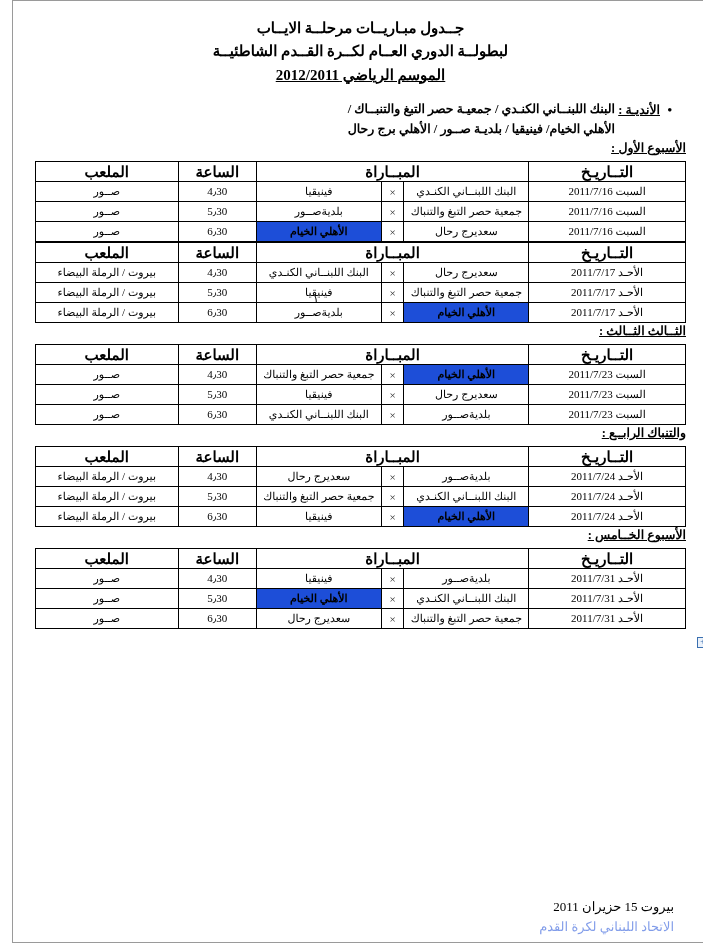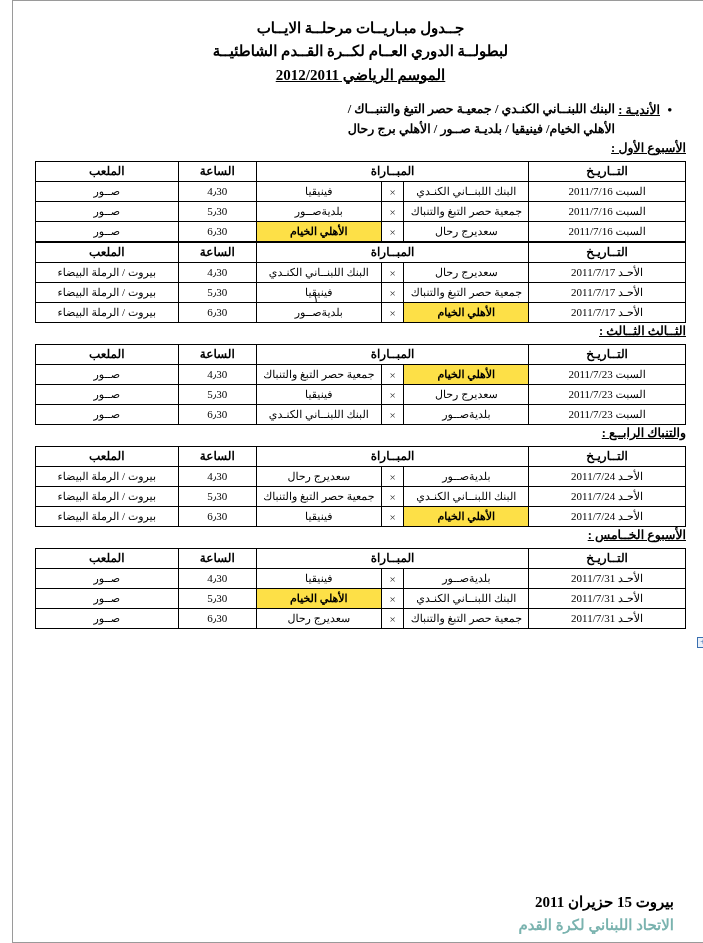--- a/index.html
+++ b/index.html
@@ -81,56 +81,56 @@
     height: 19px;
     font-size: 11px;
     text-align: center;
     vertical-align: middle;
     padding: 0 2px;
     white-space: nowrap;
     overflow: hidden;
   }
   table.sched th {
     font-weight: bold;
-    font-size: 12px;
+    font-size: 15px;
   }
   col.c-date { width: 22%; }
   col.c-team-a { width: 17.5%; }
   col.c-x { width: 3.2%; }
   col.c-team-b { width: 17.5%; }
   col.c-time { width: 11%; }
   col.c-venue { width: 20%; }
   .cell-date { font-size: 10.5px; }
   .cell-x { font-size: 9px; color: #333; }
   .hl {
-    background: #fde047;
+    background: #1d4ed8;
     font-weight: bold;
   }
   .teamcell { font-size: 10.5px; }
   .timecell { font-size: 11px; }
   .venuecell { font-size: 10.5px; }
   .match-th { font-weight: bold; }
 
   .stray-mark {
     position: absolute;
     font-size: 11px;
     color: #000;
   }
   .footer {
     position: absolute;
     right: 40px;
     bottom: 6px;
     text-align: right;
-    font-size: 15px;
-    font-weight: bold;
+    font-size: 13px;
+    font-weight: normal;
     line-height: 1.5;
     margin-left: 12px;
   }
   .footer .line2 {
-    color: #0f766e;
+    color: #1d4ed8;
     opacity: 0.55;
   }
   .plus-icon {
     position: absolute;
     width: 9px; height: 9px;
     border: 1px solid #3a6fb0;
     color: #3a6fb0;
     font-size: 8px;
     line-height: 8px;
     text-align: center;

